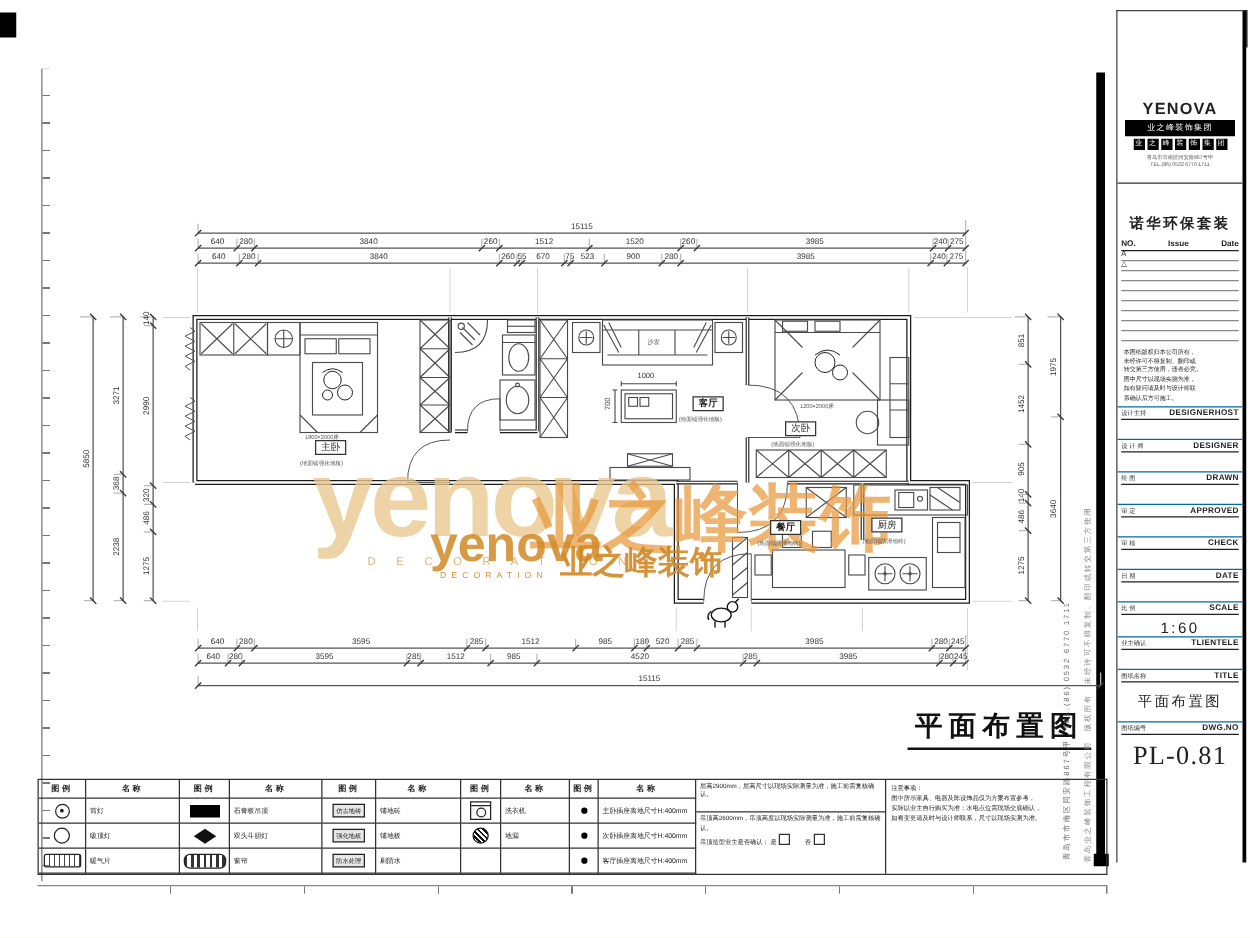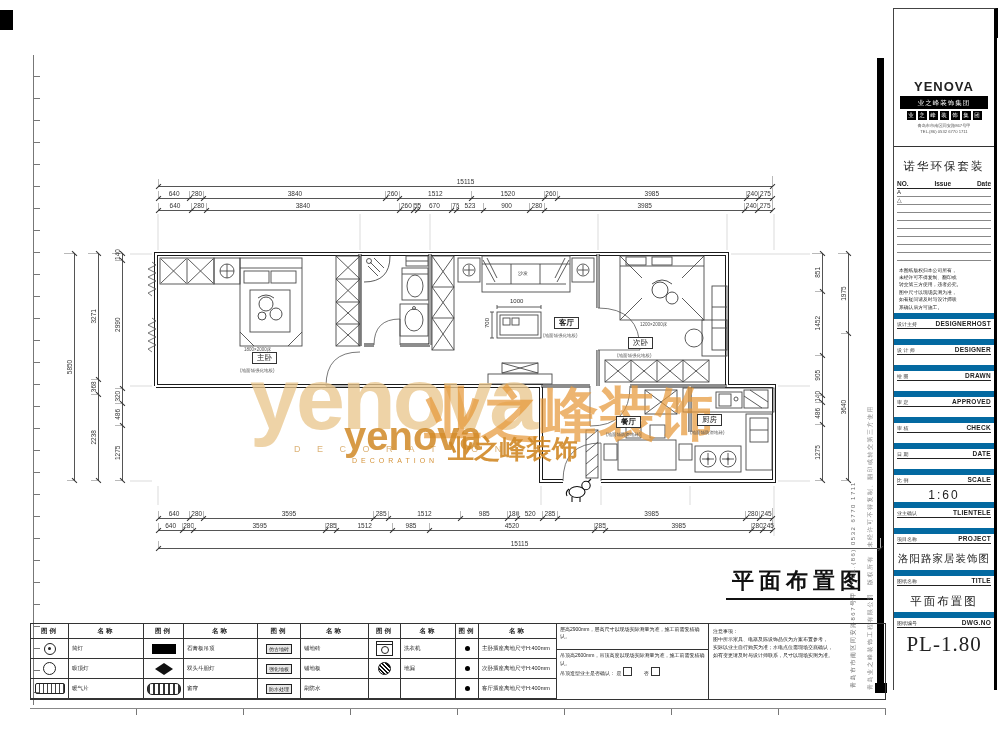--- a/index.html
+++ b/index.html
@@ -94,28 +94,28 @@
       box-sizing:border-box;background:#fff;}
   .sb-logo{padding:70px 4px 4px 4px;text-align:center;}
   .sb-brand{font-size:13px;font-weight:bold;letter-spacing:1px;}
   .sb-bar{margin:2px auto 2px auto;background:#000;color:#fff;width:88px;height:13px;
       font-size:6.5px;line-height:13px;letter-spacing:1px;}
   .sb-blocks{display:flex;justify-content:center;gap:2px;margin-bottom:3px;}
   .logoblock{display:inline-block;width:9px;height:9px;background:#000;color:#fff;
       font-size:5.5px;line-height:9px;text-align:center;}
   .sb-addr{font-size:4.2px;color:#555;line-height:1.5;}
   .sb-hr{border-top:1px solid #333;margin:6px 0;}
-  .sb-pkg{text-align:center;font-size:11.5px;font-weight:normal;letter-spacing:2px;margin:12px 0 6px 0;}
+  .sb-pkg{text-align:center;font-size:11.5px;font-weight:bold;letter-spacing:2px;margin:24px 0 6px 0;}
   .sb-issue{padding:0 3px;}
   .sb-issue-head{display:flex;justify-content:space-between;font-size:6.5px;font-weight:bold;
       border-bottom:1px solid #222;padding-bottom:1px;}
   .sb-issue-row{font-size:6px;border-bottom:1px solid #888;height:7px;line-height:7px;}
   .sb-para{padding:6px 5px 2px 5px;font-size:4.8px;line-height:1.55;text-align:justify;color:#222;}
   .discl-line{display:block;}
-  .fld{border-top:6px solid #0369a1;padding:1px 3px 0 3px;min-height:26px;box-sizing:border-box;}
+  .fld{border-top:1px solid #0369a1;padding:1px 3px 0 3px;min-height:26px;box-sizing:border-box;}
   .fld-head{display:flex;justify-content:space-between;align-items:baseline;
       border-bottom:1px solid #222;padding-bottom:1px;}
   .fld-cn{font-size:5px;color:#333;}
   .fld-en{font-size:6.5px;font-weight:bold;letter-spacing:.3px;}
   .fld-val{text-align:center;font-size:8px;padding-top:3px;}
   .val-scale{font-size:12px;letter-spacing:2px;}
   .val-project{font-size:10.5px;letter-spacing:1px;padding-top:8px;}
   .val-title{font-size:11.5px;letter-spacing:2px;padding-top:8px;}
   .val-dwg{font-size:21px;font-family:"Liberation Serif",serif;letter-spacing:1px;padding-top:4px;}
   .h40{min-height:42px;} .h36{min-height:36px;}
@@ -587,34 +587,27 @@
     </div>
     <div class="fld">
       <div class="fld-head">
           <span class="fld-cn">业主确认</span>
           <span class="fld-en">TLIENTELE</span>
         </div>
       <div class="fld-val"></div>
     </div>
     <div class="fld h40">
       <div class="fld-head">
-          <span class="fld-cn">项目名称</span>
-          <span class="fld-en">PROJECT</span>
-        </div>
-      <div class="fld-val val-project">洛阳路家居装饰图</div>
-    </div>
-    <div class="fld h40">
-      <div class="fld-head">
           <span class="fld-cn">图纸名称</span>
           <span class="fld-en">TITLE</span>
         </div>
       <div class="fld-val val-title">平面布置图</div>
     </div>
     <div class="fld h36">
       <div class="fld-head">
           <span class="fld-cn">图纸编号</span>
           <span class="fld-en">DWG.NO</span>
         </div>
-      <div class="fld-val val-dwg">PL-1.80</div>
+      <div class="fld-val val-dwg">PL-0.81</div>
     </div>
   </div>
 
 </div>
 
 </body></html>

